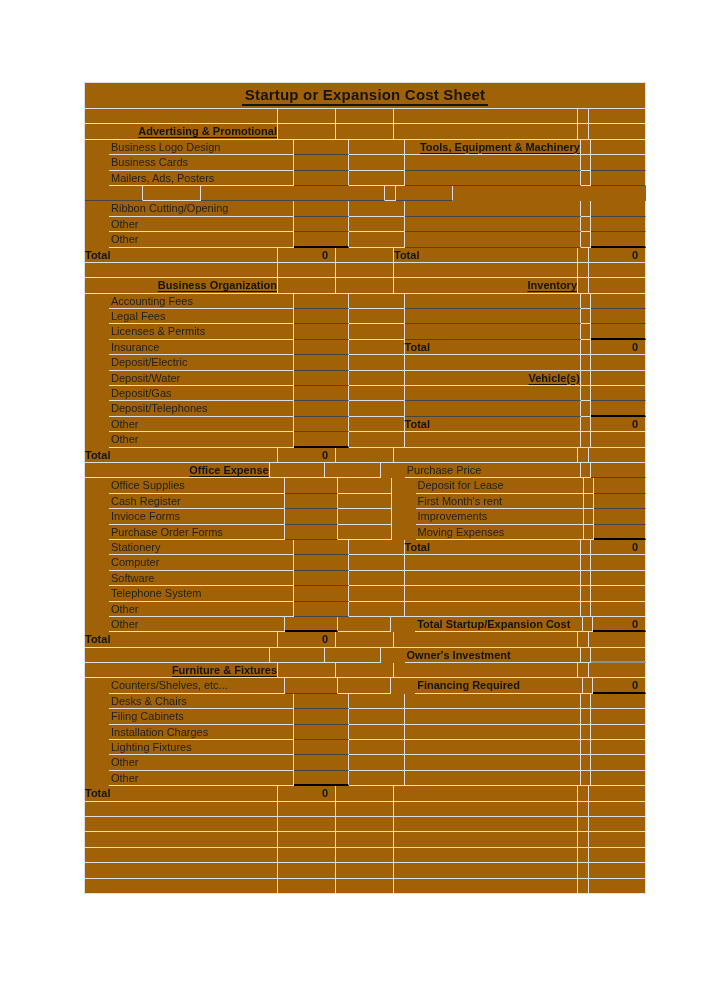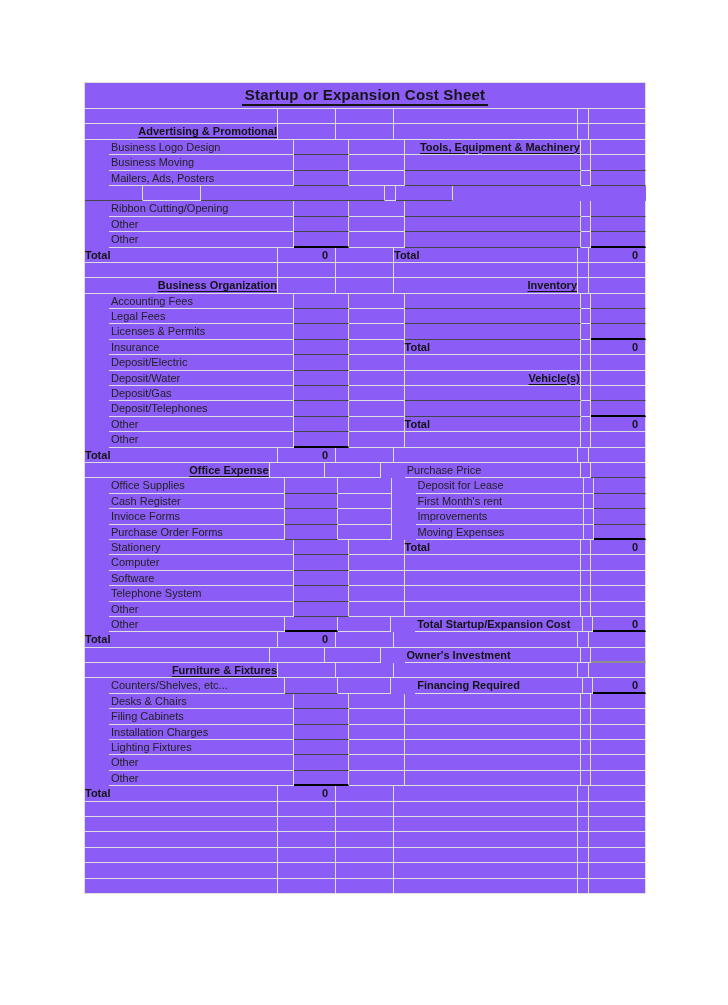--- a/index.html
+++ b/index.html
@@ -12,21 +12,21 @@
   *{box-sizing:border-box;margin:0;padding:0;}
   html,body{background:#ffffff;}
   body{
     width:728px;height:1005px;position:relative;overflow:hidden;
     font-family:"Liberation Sans","DejaVu Sans",sans-serif;color:var(--text);
   }
   .sheet{
     position:absolute;left:84px;top:82px;width:562px;
     border-left:1px solid var(--grid-line);
     border-top:1px solid var(--grid-line);
-    background:#8b5cf6;
+    background:#a16207;
   }
   .title-row{
     width:561px;height:26px;display:flex;align-items:center;justify-content:center;
     border-right:1px solid var(--grid-line);
     border-bottom:1px solid var(--grid-line);
   }
   .title-row span{
     font-size:15px;font-weight:bold;letter-spacing:.2px;color:#151515;
     border-bottom:2px solid #151515;padding:0 3px 1px 3px;white-space:nowrap;
   }
@@ -75,21 +75,21 @@
       </div>
       <div class="row">
         <div class="cell ca lbl">Business Logo Design</div>
         <div class="cell cb u"></div>
         <div class="cell cc"></div>
         <div class="cell cd hdr">Tools, Equipment &amp; Machinery</div>
         <div class="cell ce"></div>
         <div class="cell cf"></div>
       </div>
       <div class="row">
-        <div class="cell ca lbl">Business Moving</div>
+        <div class="cell ca lbl">Business Cards</div>
         <div class="cell cb u"></div>
         <div class="cell cc"></div>
         <div class="cell cd u"></div>
         <div class="cell ce"></div>
         <div class="cell cf u"></div>
       </div>
       <div class="row">
         <div class="cell ca lbl">Mailers, Ads, Posters</div>
         <div class="cell cb u"></div>
         <div class="cell cc"></div>

